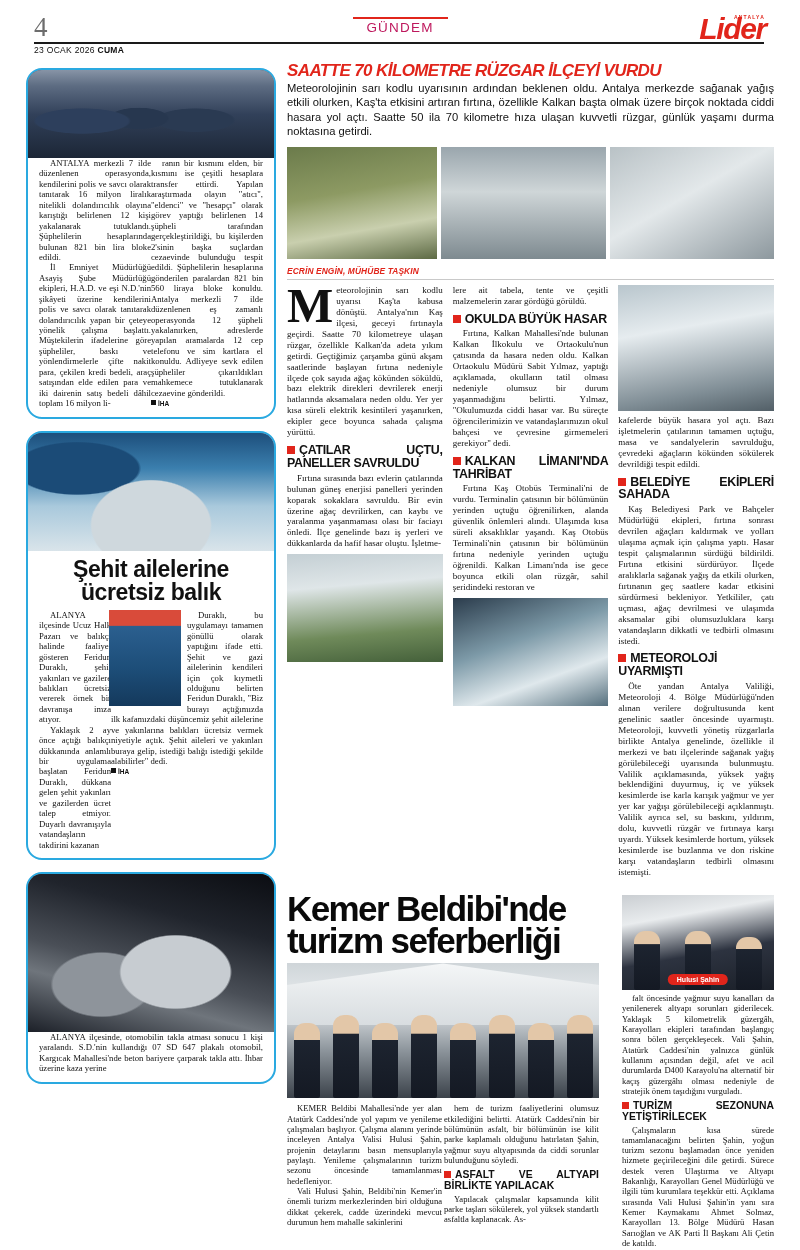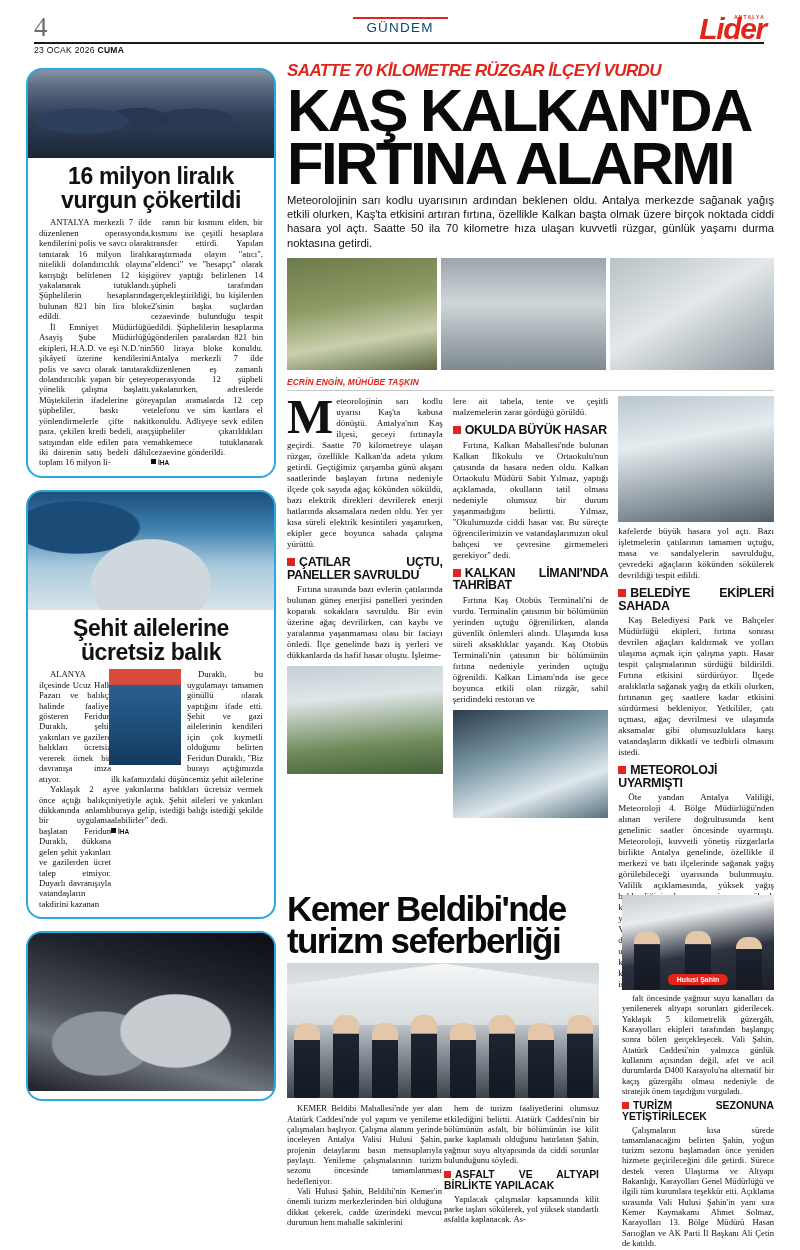--- a/index.html
+++ b/index.html
@@ -22,21 +22,21 @@
     line-height:1;
   }
   .folio-rule { position:absolute; left:34px; top:42px; width:730px; height:1.6px; background:#1a1a1a; }
   .folio-date {
     position:absolute; left:34px; top:45px; font-family:"Liberation Sans", sans-serif;
     font-size:8.5px; letter-spacing:.3px; color:#111;
   }
   .folio-date b { font-weight:700; }
   .section-name {
     position:absolute; left:0; top:20px; width:800px; text-align:center;
-    font-family:"Liberation Sans", sans-serif; font-size:13.5px; letter-spacing:1.2px; color:#0c4a6e;
+    font-family:"Liberation Sans", sans-serif; font-size:13.5px; letter-spacing:1.2px; color:#be185d;
   }
   .section-rule { position:absolute; left:353px; top:17px; width:95px; height:2.2px; background:#e1251b; }
   .logo { position:absolute; right:34px; top:14px; text-align:right; line-height:1; }
   .logo-main {
     font-family:"Liberation Sans", sans-serif; font-weight:700; font-style:italic;
     font-size:30px; color:#e1251b; letter-spacing:-1.3px;
   }
   .logo-sub {
     position:absolute; right:1px; top:1px;
     font-family:"Liberation Sans", sans-serif; font-weight:700; font-size:5px;
@@ -182,21 +182,20 @@
   <div class="rail">
 
     <div class="rail-box">
       <div class="rail-photo ph ph1">
         <div class="ph1-inner" style="background:
             radial-gradient(ellipse at 22% 58%, #2d3f5c 0 17%, transparent 18%),
             radial-gradient(ellipse at 45% 55%, #27374f 0 15%, transparent 16%),
             radial-gradient(ellipse at 68% 57%, #2a3a52 0 16%, transparent 17%),
             linear-gradient(180deg,#8794a6 0%,#5d6c82 18%,#32415a 50%,#1c2636 100%);"></div>
       </div>
-      <div class="rail-head">16 milyon liralık vurgun çökertildi</div>
       <div class="rail-body">
         <div class="rail-col">
           <p class="lead">ANTALYA merkezli 7 ilde düzenlenen operasyonda, kendilerini polis ve savcı olarak tanıtarak 16 milyon liralık nitelikli dolandırıcılık olayına karıştığı belirlenen 12 kişi yakalanarak tutuklandı. Şüphelilerin hesaplarında bulunan 821 bin lira bloke edildi.</p>
           <p>İl Emniyet Müdürlüğü Asayiş Şube Müdürlüğü ekipleri, H.A.D. ve eşi N.D.'nin şikâyeti üzerine kendilerini polis ve savcı olarak tanıtarak dolandırıcılık yapan bir çeteye yönelik çalışma başlattı. Müştekilerin ifadelerine göre şüpheliler, baskı ve yönlendirmelerle çifte nakit para, çekilen kredi bedeli, araç satışından elde edilen para ve iki dairenin satış bedeli dâhil toplam 16 milyon li-</p>
         </div>
         <div class="rail-col">
           <p class="noind">ranın bir kısmını elden, bir kısmını ise çeşitli hesaplara transfer ettirdi. Yapılan araştırmada olayın "atıcı", "eldenci" ve "hesapçı" olarak görev yaptığı belirlenen 14 şüpheli tarafından gerçekleştirildiği, bu kişilerden 2'sinin başka suçlardan cezaevinde bulunduğu tespit edildi. Şüphelilerin hesaplarına gönderilen paralardan 821 bin 560 liraya bloke konuldu. Antalya merkezli 7 ilde düzenlenen eş zamanlı operasyonda 12 şüpheli yakalanırken, adreslerde yapılan aramalarda 12 cep telefonu ve sim kartlara el konuldu. Adliyeye sevk edilen şüpheliler çıkarıldıkları mahkemece tutuklanarak cezaevine gönderildi.</p>
           <div class="src"><span class="sq"></span><span>İHA</span></div>
         </div>
       </div>
@@ -225,31 +224,30 @@
     </div>
 
     <div class="rail-box">
       <div class="rail-photo ph ph3">
         <div style="position:absolute; inset:0; background:
             radial-gradient(ellipse at 60% 62%, #c7ccd1 0 26%, transparent 27%),
             radial-gradient(ellipse at 30% 70%, #8e949b 0 20%, transparent 21%),
             linear-gradient(195deg,#0b0d12 0%,#20242c 30%,#4a4f57 58%,#6f757c 72%,#1c2028 100%);"></div>
       </div>
       <div class="rail-body">
+        <div class="rail-col">
+          <p class="lead">ALANYA ilçesinde, otomobilin takla atması sonucu 1 kişi yaralandı. S.D.'nin kullandığı 07 SD 647 plakalı otomobil, Kargıcak Mahallesi'nde beton bariyere çarparak takla attı. İhbar üzerine kaza yerine</p>
+        </div>
       </div>
     </div>
 
   </div>
 
   <div class="main">
     <div class="kicker">SAATTE 70 KİLOMETRE RÜZGAR İLÇEYİ VURDU</div>
-    <div class="headline">
-      <div>KAŞ KALKAN'DA</div>
-      <div>FIRTINA ALARMI</div>
-    </div>
     <div class="standfirst">Meteorolojinin sarı kodlu uyarısının ardından beklenen oldu. Antalya merkezde sağanak yağış etkili olurken, Kaş'ta etkisini artıran fırtına, özellikle Kalkan başta olmak üzere birçok noktada ciddi hasara yol açtı. Saatte 50 ila 70 kilometre hıza ulaşan kuvvetli rüzgar, günlük yaşamı durma noktasına getirdi.</div>
 
     <div class="photostrip">
       <div class="ps ps-a"></div>
       <div class="ps ps-b"></div>
       <div class="ps ps-c"></div>
     </div>
 
     <div class="byline">ECRİN ENGİN, MÜHÜBE TAŞKIN</div>
     <div class="rule-thin"></div>

